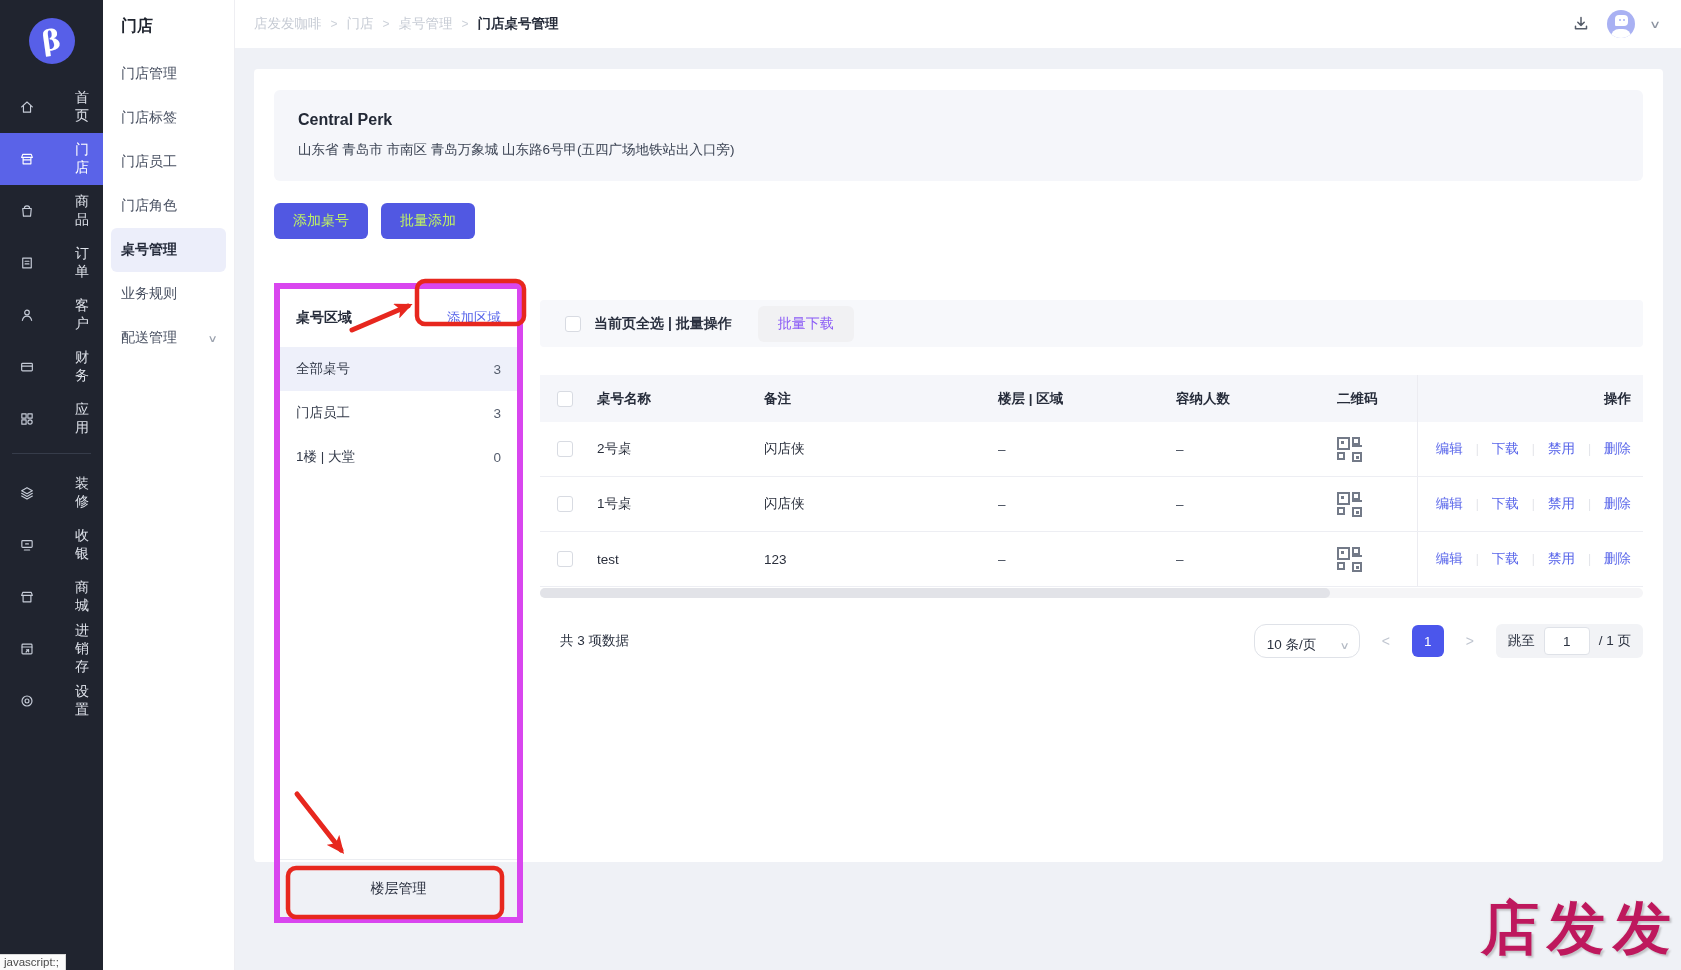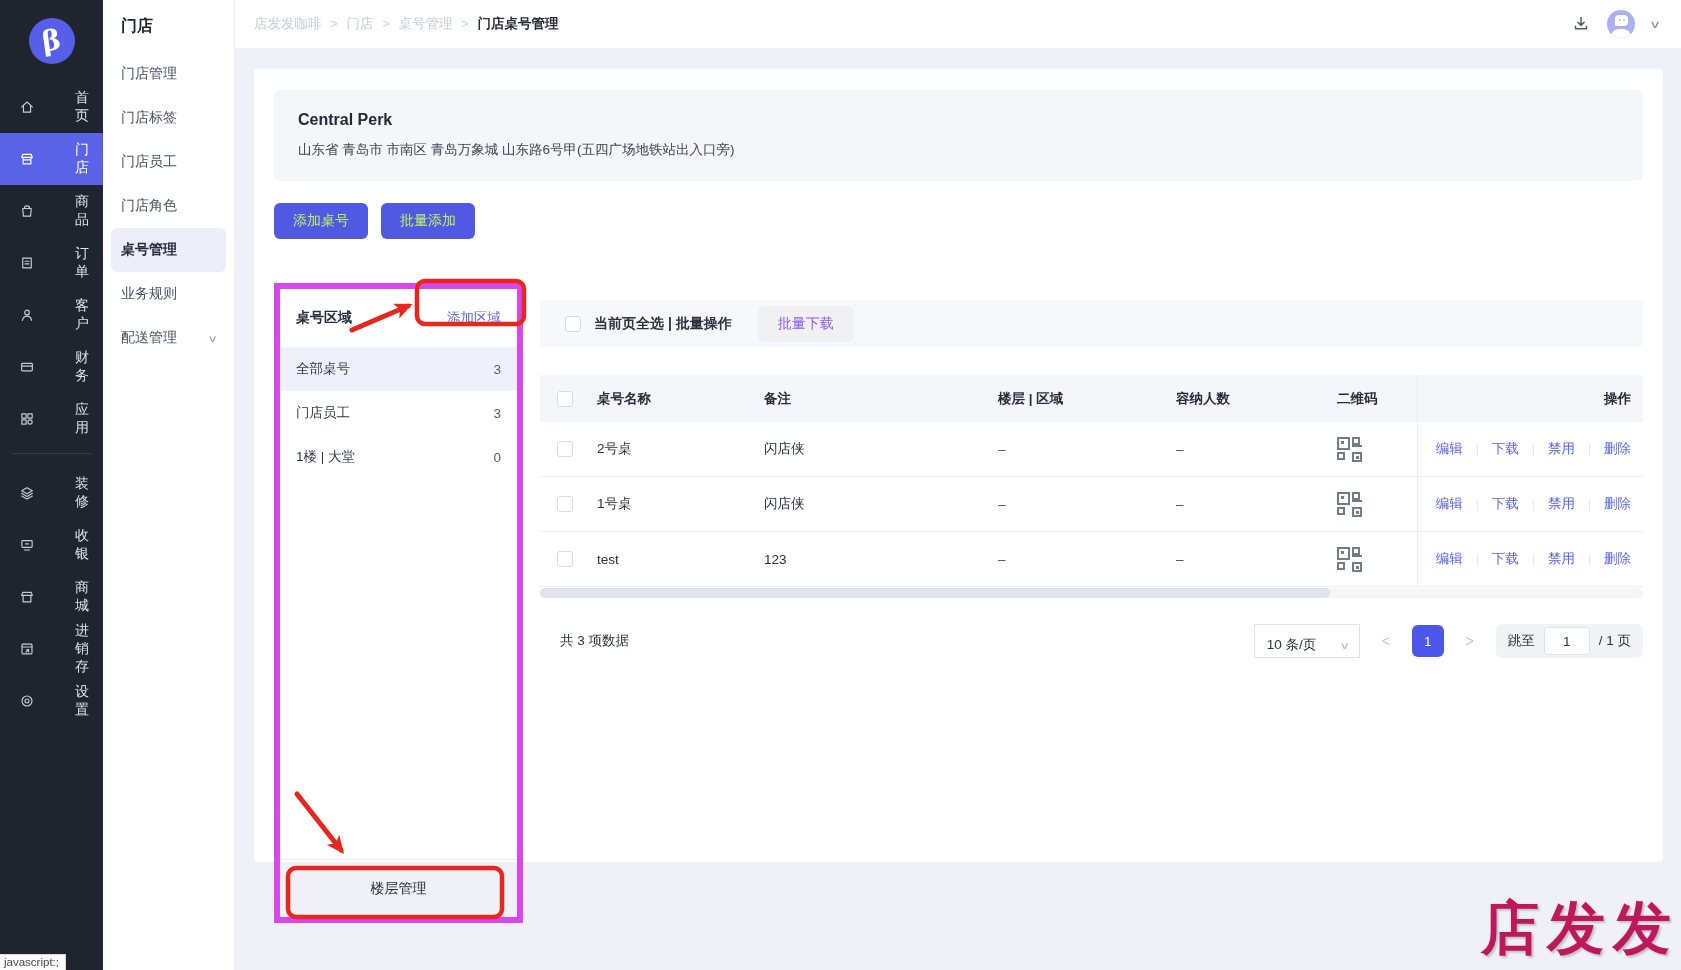--- a/index.html
+++ b/index.html
@@ -105,21 +105,21 @@
   .qr i.small.right { justify-self:end; }
   .qr .bar { width:10px; height:2.5px; background:#737a88; align-self:end; justify-self:end; border:none; }
   .qr-cell { display:flex; flex-direction:column; }
 
   .hscroll { margin-top:1px; height:10px; background:#f5f5f7; border-radius:5px; position:relative; }
   .hscroll .thumb { position:absolute; left:0; top:0; height:10px; width:790px; background:#e2e3e8; border-radius:5px; }
 
   .foot-row { margin-top:26px; display:flex; align-items:center; padding-left:20px; }
   .total-text { font-size:13.5px; color:#2b3240; }
   .pager { margin-left:auto; display:flex; align-items:center; gap:15px; }
-  .psize { width:106px; height:34px; border:1px solid #dfe2e8; border-radius:0; background:#fff;
+  .psize { width:106px; height:34px; border:1px solid #dfe2e8; border-radius:12px; background:#fff;
     display:flex; align-items:center; justify-content:space-between; padding:8px 10px 0 12px;
     font-size:13.5px; color:#2b3240; cursor:pointer; }
   .psize .chev { color:#b4bac4; font-size:10px; transform:scaleX(1.4); }
   .pg-arrow { color:#c0c6d0; font-size:14px; width:22px; text-align:center; cursor:default; }
   .pg-num { width:32px; height:32px; background:#4b56ec; color:#fff; border-radius:6px;
     display:flex; align-items:center; justify-content:center; font-size:13.5px; cursor:pointer; }
   .jump { height:34px; background:#f2f3f6; border-radius:6px; display:flex; align-items:center;
     padding:0 12px; gap:9px; font-size:13.5px; color:#2b3240; }
   .jump input { width:46px; height:28px; border:1px solid #dfe2e8; border-radius:4px; text-align:center;
     font-size:13.5px; color:#2b3240; font-family:inherit; background:#fff; }

